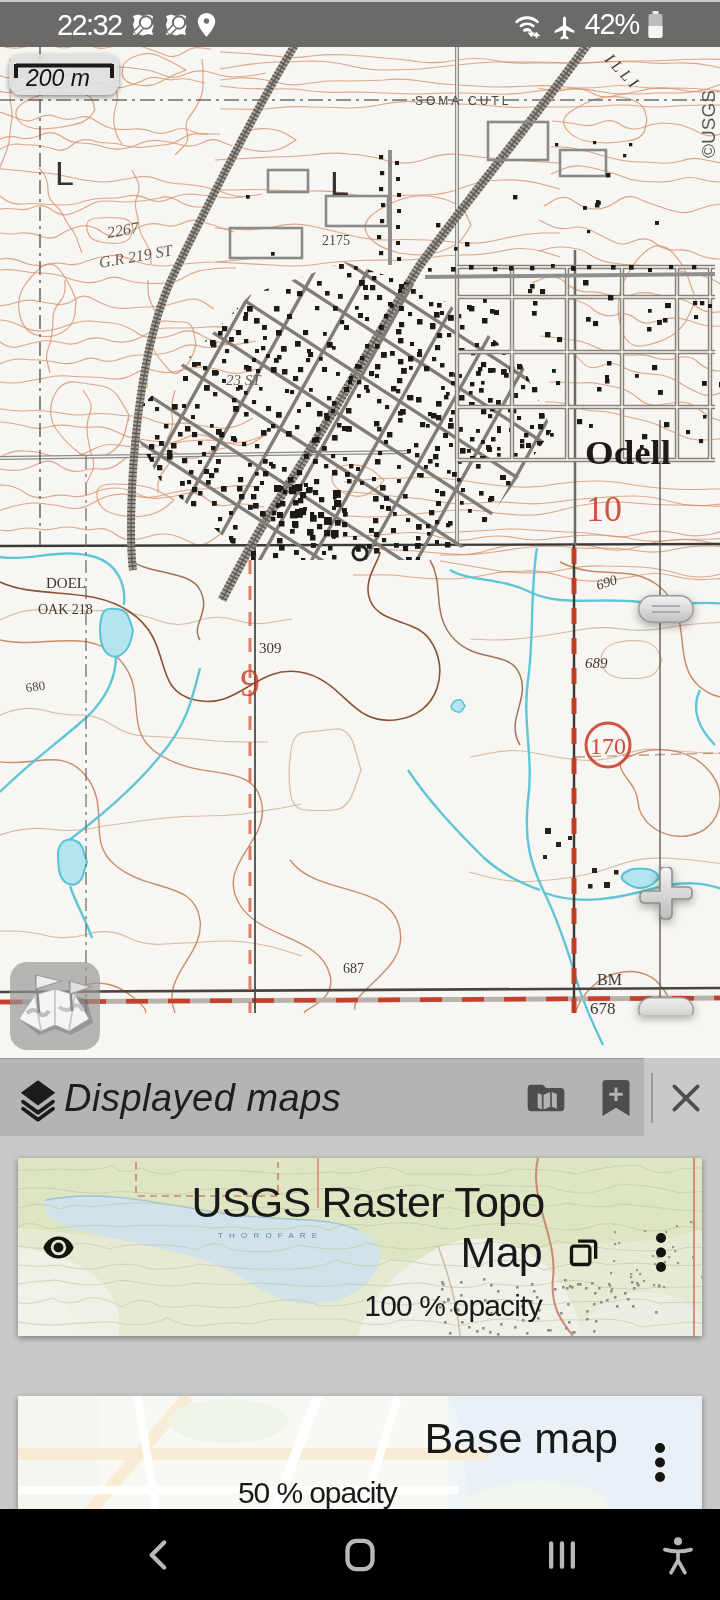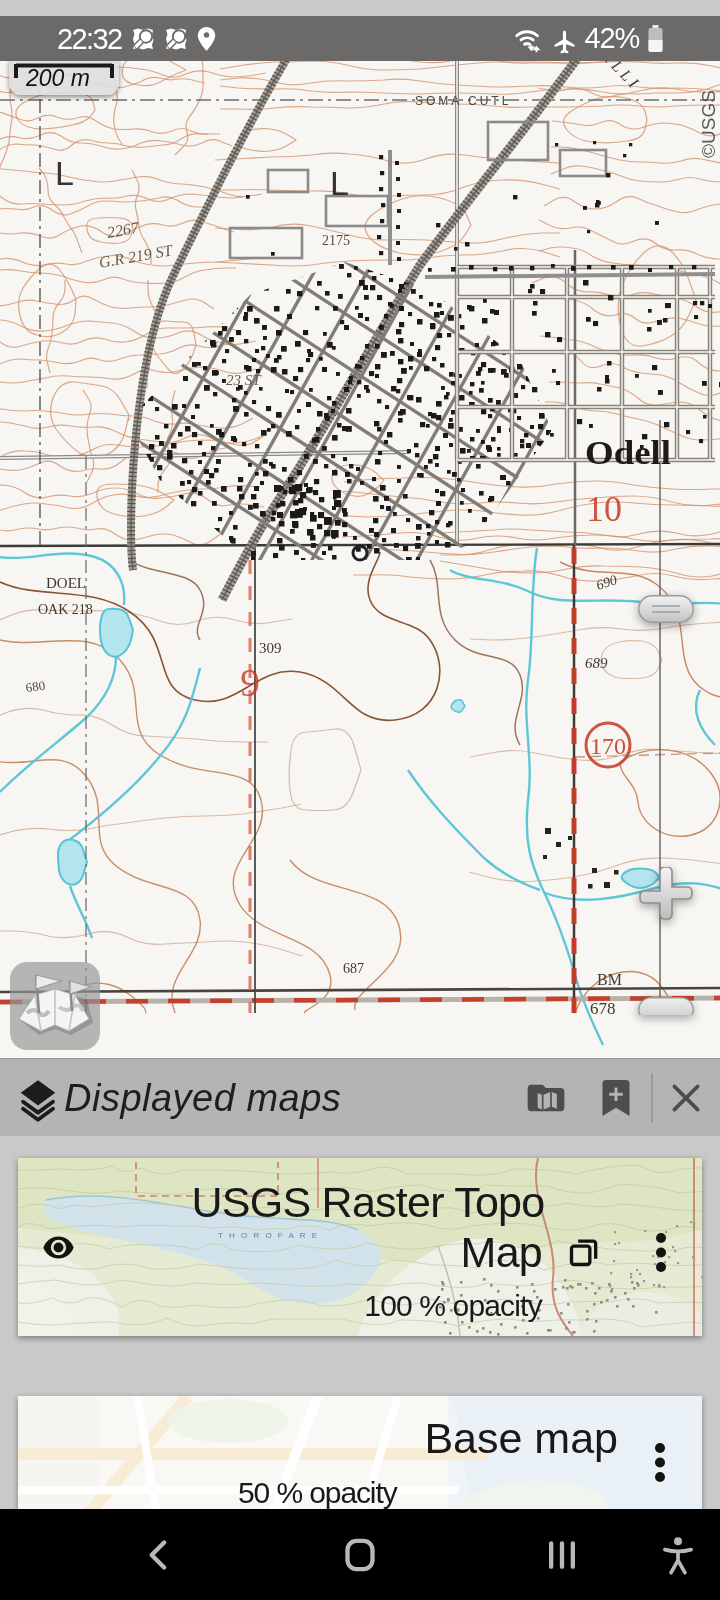--- a/index.html
+++ b/index.html
@@ -1,27 +1,27 @@
 <!DOCTYPE html>
 <html><head><meta charset="utf-8">
 <style>
 * { margin:0; padding:0; box-sizing:border-box; }
 html,body { width:720px; height:1600px; overflow:hidden; font-family:"Liberation Sans", sans-serif; background:#c9c9c9;}
-.statusbar { position:absolute; left:0; top:16px; width:720px; height:45px; background:#6c6a68; color:#fff; z-index:30;}
+.statusbar { position:absolute; left:0; top:2px; width:720px; height:45px; background:#6c6a68; color:#fff; z-index:30;}
 .sb-time { position:absolute; left:57px; top:7px; font-size:29px; line-height:33px; color:#fff; letter-spacing:-1.6px;}
 .sb-icons-l { position:absolute; left:131px; top:10px; display:flex; gap:8px; align-items:center;}
 .sb-right { position:absolute; right:56px; top:7px; display:flex; align-items:flex-end; gap:8px;}
 .sb-pct { font-size:29px; line-height:31px; color:#fff; letter-spacing:-1.2px;}
 .mapwrap { position:absolute; left:0; top:45px; width:720px; height:1013px; overflow:hidden; background:#f8f6f2;}
 .scalebar { position:absolute; left:9px; top:9px; width:110px; height:41px; background:rgba(222,222,222,0.88); border-radius:12px; box-shadow:0 2px 5px rgba(0,0,0,0.45);font-style:italic;}
 .scalebar svg { position:absolute; left:0; top:0; }
 .usgs { position:absolute; left:699px; top:113px; width:62px; color:#585858; font-size:19px; line-height:20px; transform:rotate(-90deg); transform-origin:0 0;}
 .zoombtn { position:absolute; filter:drop-shadow(0 3px 5px rgba(0,0,0,0.35)); }
 .mapctrl { position:absolute; left:9px; top:916px; }
-.panelhdr { position:absolute; left:0; top:1058px; width:720px; height:78px; background:#b4b4b4; border-top:1px solid #989898; z-index:20;}
+.panelhdr { position:absolute; left:0; top:1058px; width:644px; height:78px; background:#b4b4b4; border-top:1px solid #989898; z-index:20;}
 .ph-title { position:absolute; left:64px; top:17px; font-size:38px; line-height:44px; letter-spacing:0.5px; font-style:italic; color:#1e1e1e;}
 .ph-layers { position:absolute; left:15px; top:17px; }
 .ph-folder { position:absolute; left:526px; top:19px; }
 .ph-bm { position:absolute; left:598px; top:19px; }
 .ph-sep { position:absolute; left:651px; top:14px; width:2px; height:50px; background:#9b9b9b;}
 .ph-close { position:absolute; left:666px; top:19px; }
 .panelbody { position:absolute; left:0; top:1137px; width:720px; height:372px; background:#c9c9c9; z-index:19;}
 .card { position:absolute; left:18px; width:684px; background:#fff; box-shadow:0 2px 6px rgba(0,0,0,0.4); overflow:hidden;}
 .card1 { top:21px; height:178px; }
 .card2 { top:223px; height:130px;margin-top:36px; }

